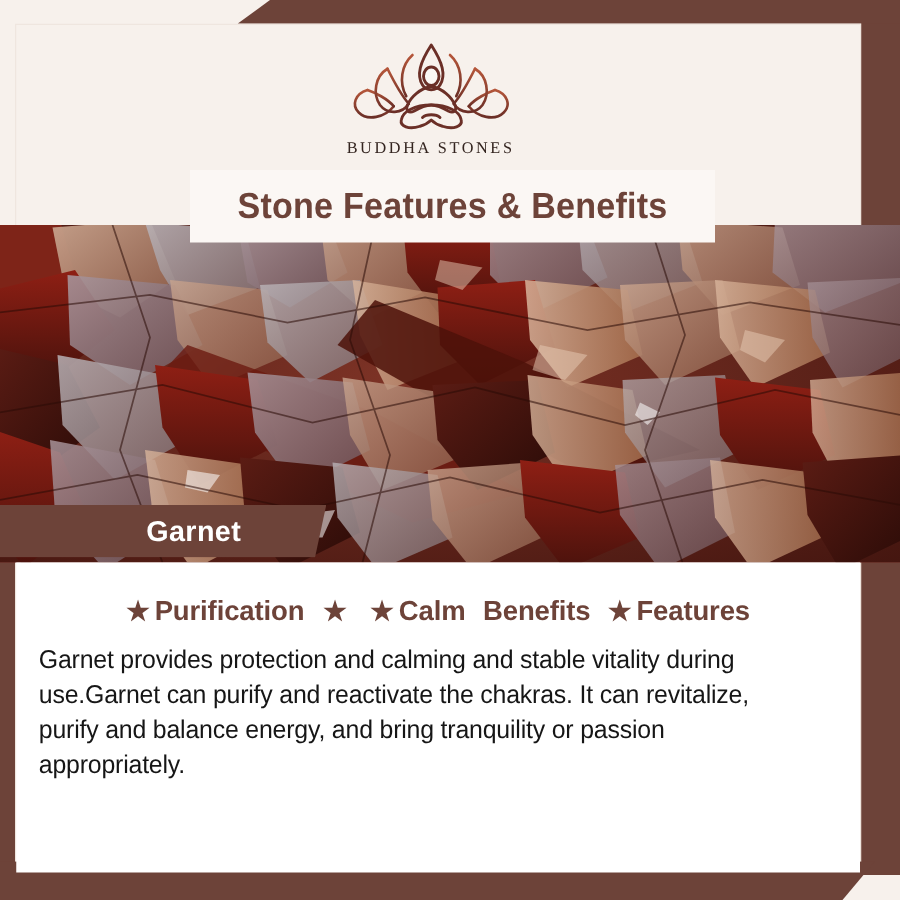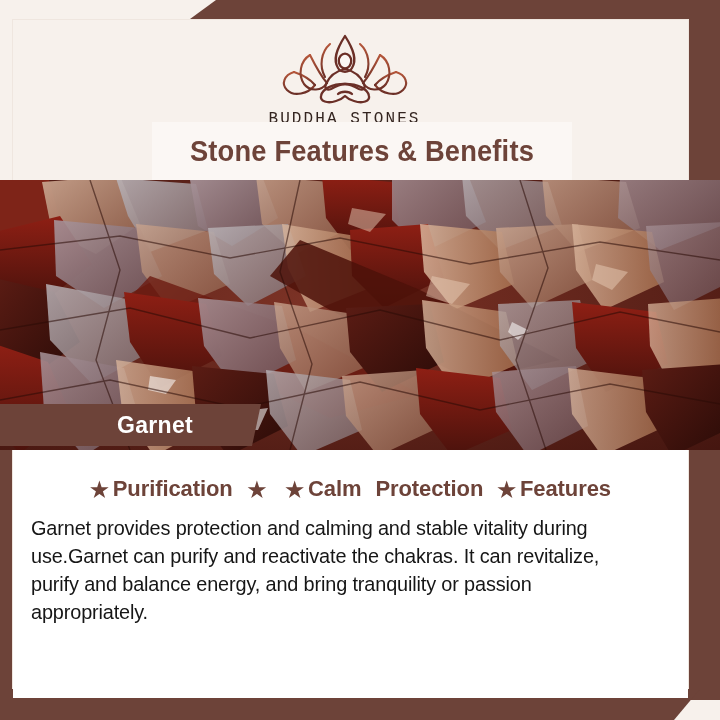--- a/index.html
+++ b/index.html
@@ -46,26 +46,26 @@
   }
 
   
   .header{
     position:absolute;left:0;top:19px;width:689px;height:161px;
     z-index:5;display:flex;flex-direction:column;align-items:center;
   }
   .logo-mark{margin-top:11px;width:150px;height:78px;display:block;}
   .brand{
     margin-top:2px;
-    font-family:Liberation Mono, monospace;
-    font-size:16px;letter-spacing:2.1px;color:#33241f;
+    font-family:Liberation Serif, serif;
+    font-size:13px;letter-spacing:2.1px;color:#33241f;
     font-weight:400;
   }
   .title-panel{
-    position:absolute;left:152px;top:122px;width:420px;height:58px;
+    position:absolute;left:152px;top:136px;width:420px;height:58px;
     background:#fbf7f4;z-index:6;
     display:flex;align-items:center;justify-content:center;
   }
   .title-text{
     font-family:"Liberation Sans Narrow","Liberation Sans",sans-serif;
     font-weight:bold;font-size:29px;color:#6d4339;
     letter-spacing:.2px;transform:scaleX(.94);transform-origin:center;
     white-space:nowrap;
   }
 
@@ -291,21 +291,21 @@
         </span>
         <span class="feature">
           <span class="star">★</span>
         </span>
         <span class="feature tight">
           <span class="star">★</span>
           <span>Calm</span>
         </span>
         <span class="feature nostar tight">
 
-          <span>Protection</span>
+          <span>Benefits</span>
         </span>
         <span class="feature">
           <span class="star">★</span>
           <span>Features</span>
         </span>
       </div>
 
       <div class="body-text">Garnet provides protection and calming and stable vitality during use.Garnet can purify and reactivate the chakras. It can revitalize, purify and balance energy, and bring tranquility or passion appropriately.</div>
     </div>
   </div>

